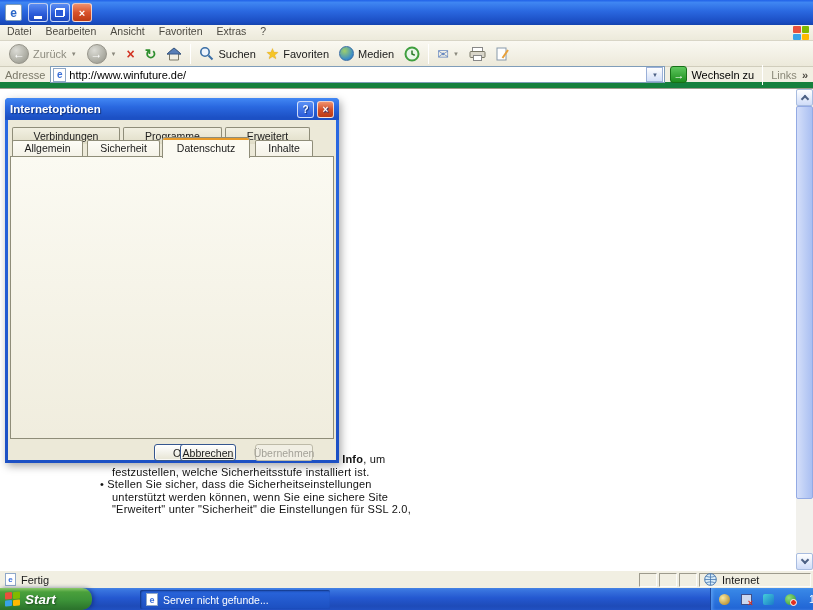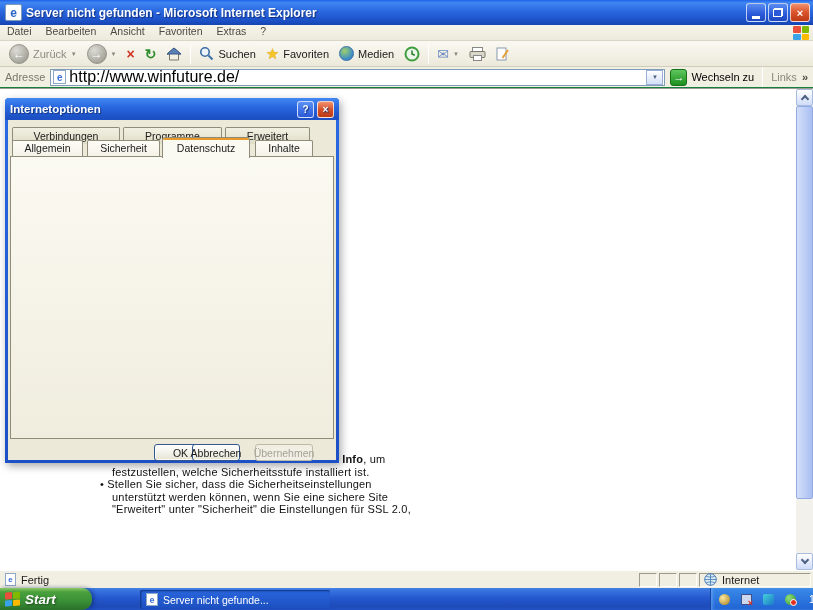--- a/index.html
+++ b/index.html
@@ -44,26 +44,26 @@
   .drop { font-size:6px; color:#8a887c; }
   .sep { width:1px; height:20px; background:#cfccba; border-right:1px solid #fff; margin:0 3px; }
   .ico-stop { color:#d23424; font-size:14px; font-weight:bold; }
   .ico-refresh { color:#2f8f2f; font-size:14px; font-weight:bold; }
   .ico-star { color:#f5c528; font-size:15px; text-shadow:0 0 1px #c8871a; }
   .ico-mail { color:#6888c0; font-size:14px; }
   .ico-media { width:15px; height:15px; border-radius:50%; background:radial-gradient(circle at 35% 30%,#9fd06a,#3a8cc8 70%,#22609c); border:1px solid #3a6ea5; }
 
   
   .addrbar { height:21px; flex:0 0 21px; background:#f1efe2; display:flex; align-items:center; padding:0 5px; gap:5px;
-    font-size:11px; border-bottom:1px solid #15803d; }
+    font-size:11px; border-bottom:6px solid #15803d; }
   .addr-label { color:#7a7868; }
   .addr-field { flex:1; height:17px; background:#fff; border:1px solid #7f9db9; display:flex; align-items:center; padding:0 1px 0 2px; gap:3px; }
   .page-ico { width:13px; height:14px; background:#fff; border:1px solid #8fa8c8; display:flex; align-items:center; justify-content:center;
     font-size:10px; font-weight:bold; color:#3a6fd8; }
-  .addr-input { border:none; outline:none; flex:1; font-size:16px; font-family:"Liberation Sans",sans-serif; background:transparent; height:24px; }
+  .addr-input { border:none; outline:none; flex:1; font-size:11px; font-family:"Liberation Sans",sans-serif; background:transparent; height:24px; }
   .addr-drop { width:17px; height:15px; border:1px solid #9ab0d8; background:linear-gradient(#fefefe,#d4e0f8); color:#4d6185;
     display:flex; align-items:center; justify-content:center; font-size:6px; }
   .go-btn { display:flex; align-items:center; gap:4px; }
   .go-ico { width:17px; height:17px; border-radius:3px; border:1px solid #177017; color:#fff; font-size:11px; font-weight:bold;
     display:flex; align-items:center; justify-content:center; background:linear-gradient(#5ec75e,#1e8f1e); }
   .links-label { color:#8a8878; }
   .links-chev { color:#4c4a42; font-weight:bold; font-size:11px; }
 
   
   .content { position:relative; flex:1; background:#fff; border-top:1px solid #9d9b8d; overflow:hidden; }
@@ -170,21 +170,20 @@
   .t4::after { content:""; position:absolute; right:-1px; bottom:-1px; width:5px; height:5px; border-radius:50%; background:#e03020; border:1px solid #fff; }
   .tray-time { margin-left:2px; }
 </style>
 </head>
 <body>
 
 <div id="screen">
 
   <div class="titlebar">
     <span class="app-ico">e</span>
-    <span class="title-text">Server nicht gefunden - Microsoft Internet Explorer</span>
     <span class="tb-btn">
         <span class="glyph-min"></span>
       </span>
     <span class="tb-btn">
         <span class="glyph-restore"></span>
       </span>
     <span class="tb-btn close">
         <span>×</span>
       </span>
   </div>
@@ -360,21 +359,21 @@
         </div>
 
         <div class="groupbox gb2">
           <span class="gb-label">Websites</span>
           <div class="gb2-text">Klicken Sie auf "Bearbeiten", um die Cookiebehandlung
 für einzelne Websites außer Kraft zu setzen.</div>
           <span class="xbtn" style="left:224px;top:34px;width:76px;">Bearbeiten...</span>
         </div>
 
         <span class="xbtn" style="left:125px;top:324px;width:53px;height:17px;margin-left:21px;">OK</span>
-        <span class="xbtn" style="left:184px;top:324px;width:48px;height:17px;">Abbrechen</span>
+        <span class="xbtn" style="left:172px;top:324px;width:56px;height:17px;text-decoration:underline;">Abbrechen</span>
         <span class="xbtn disabled" style="left:247px;top:324px;width:58px;height:17px;">Übernehmen</span>
       </div>
     </div>
   </div>
 
   <div class="statusbar">
     <span class="sb-main">
       <span class="mini-page">e</span>
       <span>Fertig</span>
     </span>

